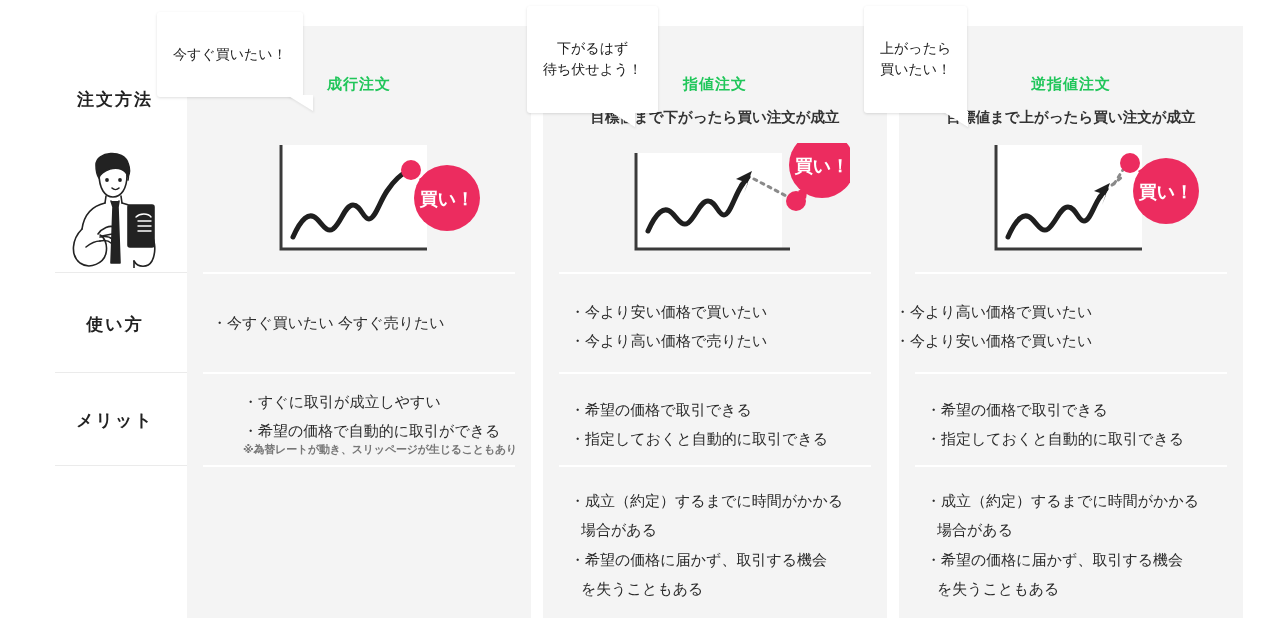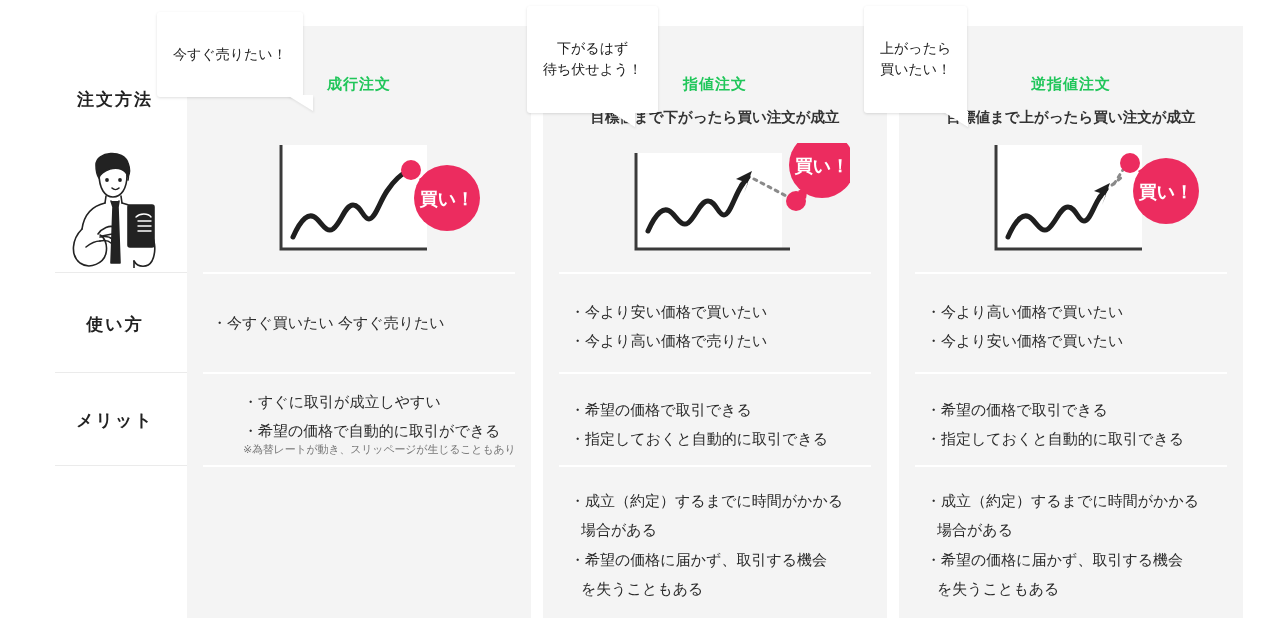--- a/index.html
+++ b/index.html
@@ -125,20 +125,21 @@
     font-weight: 500;
   }
   .cell .line { white-space: pre; }
   .cell .note {
     font-size: 11px;
     color: #777777;
     line-height: 1.3;
     display: block;
     margin-top: -4px;
     letter-spacing: -0.2px;
+    font-weight: bold;
   }
   .cell .cont { padding-left: 11px; display: block; }
 </style>
 </head>
 <body>
 
 <div class="page">
 
   <div class="col-bg c1"></div>
   <div class="col-bg c2"></div>
@@ -154,21 +155,21 @@
 
   <div class="rowline" style="left:203px;width:312px;top:465px;"></div>
   <div class="rowline" style="left:559px;width:312px;top:465px;"></div>
   <div class="rowline" style="left:915px;width:312px;top:465px;"></div>
 
   <div class="rowline left" style="top:272px;"></div>
   <div class="rowline left" style="top:372px;"></div>
   <div class="rowline left" style="top:465px;"></div>
 
   <div class="bubble b1">
-    <span>今すぐ売りたい！</span>
+    <span>今すぐ買いたい！</span>
     <span class="tail"></span>
   </div>
   <div class="bubble b2">
     <span>下がるはず
 待ち伏せよう！</span>
     <span class="tail"></span>
   </div>
   <div class="bubble b3">
     <span>上がったら
 買いたい！</span>
@@ -274,21 +275,21 @@
 
   <div class="cell" style="left:212px; top:308px;">
     <span class="line">・今すぐ買いたい 今すぐ売りたい</span>
   </div>
 
   <div class="cell" style="left:570px; top:297px;">
     <div class="line">・今より安い価格で買いたい</div>
     <div class="line">・今より高い価格で売りたい</div>
   </div>
 
-  <div class="cell" style="left:926px; top:297px;">
+  <div class="cell" style="left:895px; top:297px;">
     <div class="line">・今より高い価格で買いたい</div>
     <div class="line">・今より安い価格で買いたい</div>
   </div>
 
   <div class="rowlabel" style="top:409px;">メリット</div>
 
   <div class="cell" style="left:212px; top:387px;margin-left:31px;">
     <div class="line">・すぐに取引が成立しやすい</div>
     <div class="line">・希望の価格で自動的に取引ができる</div>
     <span class="note">※為替レートが動き、スリッページが生じることもあり</span>

